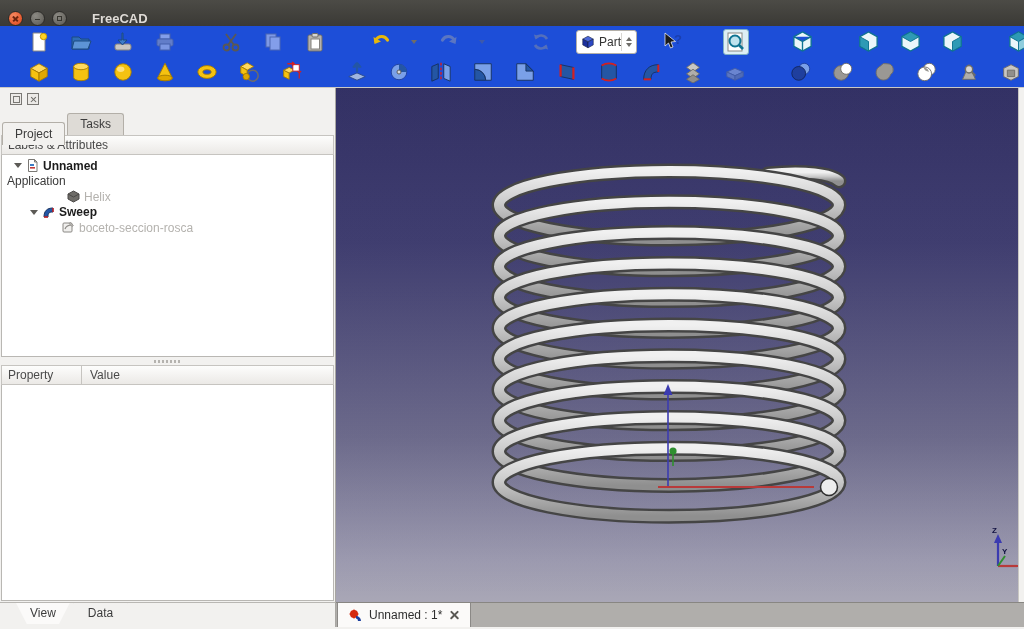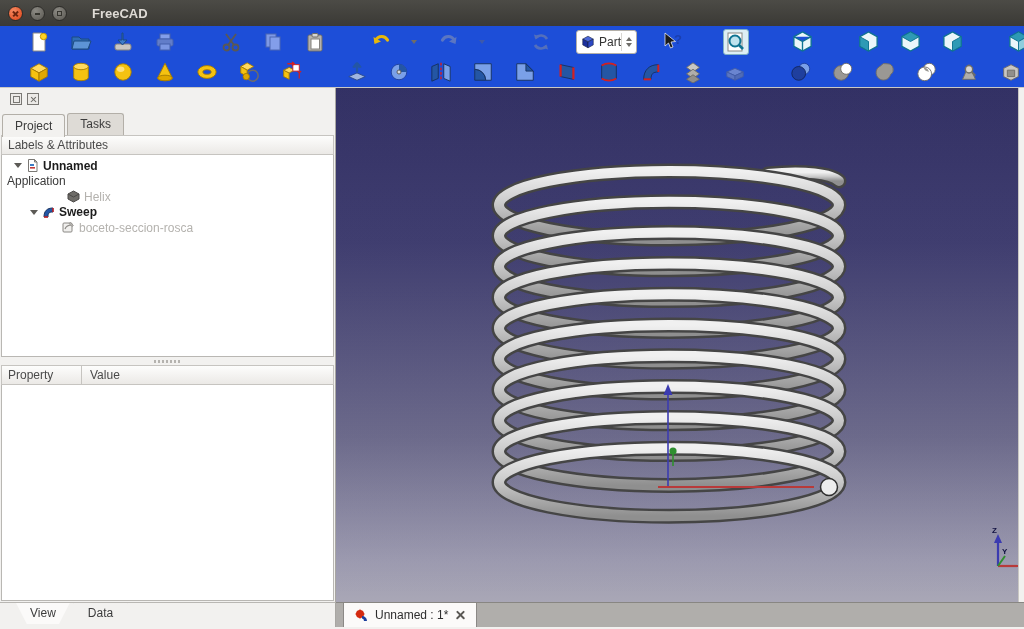--- a/index.html
+++ b/index.html
@@ -1,20 +1,20 @@
 <!DOCTYPE html>
 <html><head>
 <meta charset="utf-8">
 <style>
   * { margin:0; padding:0; box-sizing:border-box; }
   html,body { width:1024px; height:629px; font-family:"Liberation Sans","DejaVu Sans",sans-serif; background:#f2f1ef; overflow:hidden; }
   .window { width:1024px; height:629px; display:flex; flex-direction:column; box-shadow:inset 0 0 0 1px #55534f; }
 
   
-  .titlebar { height:26px; background:linear-gradient(#4c4b46,#3a3935); display:flex; align-items:center; padding:0 8px; flex:0 0 auto; }
+  .titlebar { height:26px; background:linear-gradient(#4c4b46,#3a3935); display:flex; align-items:flex-end; padding:0 8px; flex:0 0 auto; }
   .winbtn { width:15px; height:15px; border-radius:50%; margin-right:7px; position:relative; border:1px solid #2c2b28; }
   .winbtn.close { background:radial-gradient(circle at 35% 30%, #f68b63, #e4572c 70%); }
   .winbtn.min, .winbtn.max { background:radial-gradient(circle at 35% 30%, #8c8a84, #66645e 75%); }
   .winbtn.close::before, .winbtn.close::after { content:""; position:absolute; left:3px; right:3px; top:6px; height:1.6px; background:#6b2510; }
   .winbtn.close::before { transform:rotate(45deg); } .winbtn.close::after { transform:rotate(-45deg); }
   .winbtn.min::before { content:""; position:absolute; left:4px; right:4px; top:6.5px; height:1.6px; background:#36352f; }
   .winbtn.max::before { content:""; position:absolute; left:4px; right:4px; top:4px; bottom:4px; border:1.4px solid #36352f; }
   .wtitle { color:#dfdbd6; font-weight:bold; font-size:13px; margin-left:18px; }
 
   
@@ -42,21 +42,21 @@
   .combo { width:336px; flex:0 0 auto; background:#f2f1ef; border-right:1px solid #a8a6a2; display:flex; flex-direction:column; }
   .combo-head { height:22px; display:flex; align-items:center; padding:0 5px; }
   .combo-head .t { font-size:12px; color:#3c3c3c; flex:1; }
   .mini-ic { width:12px; height:12px; border:1px solid #7a7874; margin-left:5px; position:relative; background:#eceae7; }
   .mini-ic.float::before { content:""; position:absolute; left:2px; top:2px; width:5px; height:5px; border:1px solid #7a7874; }
   .mini-ic.close::before, .mini-ic.close::after { content:""; position:absolute; left:1.5px; right:1.5px; top:4.6px; height:1.3px; background:#6a6864; }
   .mini-ic.close::before { transform:rotate(45deg); } .mini-ic.close::after { transform:rotate(-45deg); }
 
   .tabsrow { display:flex; padding:0 2px; height:25px; align-items:flex-end; }
   .tab { font-size:12px; color:#3c3c3c; padding:3px 12px 4px; border:1px solid #b3afa8; border-bottom:none; border-radius:3px 3px 0 0; background:#dedbd6; margin-right:2px; }
-  .tab.active { background:#f2f1ef; position:relative; top:2px; padding-top:4px; }
+  .tab.active { background:#f2f1ef; position:relative; top:10px; padding-top:4px; }
 
   .colhdr { height:20px; background:linear-gradient(#fdfdfc,#ebe9e6); border:1px solid #c6c4c0; display:flex; align-items:center; font-size:12px; color:#4a4a4a; margin:0 1px; }
   .colhdr .c1 { padding-left:6px; }
   .prophdr { margin-top:0; }
   .prophdr .c1 { width:80px; border-right:1px solid #c6c4c0; height:100%; display:flex; align-items:center; }
   .prophdr .c2 { padding-left:8px; }
 
   .treearea { height:202px; background:#fff; border:1px solid #b9b7b3; border-top:none; margin:0 1px; overflow:hidden; padding-top:3px; }
   .trow { height:15.5px; display:flex; align-items:center; font-size:12px; color:#3a3a3a; white-space:nowrap; }
   .trow.bold { font-weight:bold; color:#1c1c1c; }
@@ -76,21 +76,21 @@
   .viewport svg { position:absolute; left:0; top:0; }
   .rightstrip { width:6px; background:#f2f1ef; border-left:1px solid #c9c7c3; }
   .axis-label { font-size:8px; font-weight:bold; fill:#101040; font-family:"Liberation Sans",sans-serif; }
 
   
   .bottomstrip { height:25px; flex:0 0 auto; display:flex; }
   .bs-left { width:336px; background:#f2f1ef; border-top:1px solid #b9b7b3; border-right:1px solid #a8a6a2; display:flex; align-items:stretch; padding-left:16px; }
   .dtab { font-size:12px; color:#3c3c3c; padding:3px 14px 0; background:#f2f1ef; clip-path:polygon(0 0,100% 0,80% 88%,20% 88%); filter:drop-shadow(0 1px 0 #8e8c88) drop-shadow(1px 0 0 #8e8c88) drop-shadow(-1px 0 0 #8e8c88); margin-right:4px; height:24px; }
   .dtab.active { background:#fbfaf9; }
   .bs-right { flex:1; background:#b0aeab; border-top:1px solid #888682; display:flex; align-items:stretch; }
-  .mditab { background:#fbfaf9; border:1px solid #8b8986; border-bottom:none; border-top:none; margin-left:7px; display:flex; align-items:center; padding:0 10px; gap:7px; }
+  .mditab { background:#fbfaf9; border:1px solid #8b8986; border-bottom:none; border-top:none; margin-left:1px; display:flex; align-items:center; padding:0 10px; gap:7px; }
   .mditab .lbl { font-size:12px; color:#2e2e2e; }
   .xclose { width:11px; height:11px; position:relative; }
   .xclose::before, .xclose::after { content:""; position:absolute; left:0; right:0; top:4.5px; height:2.2px; background:#5a5854; border-radius:1px; }
   .xclose::before { transform:rotate(45deg); } .xclose::after { transform:rotate(-45deg); }
 
   .statusbar { height:2px; background:#f2f1ef; flex:0 0 auto; }
 </style>
 </head>
 <body>
 

